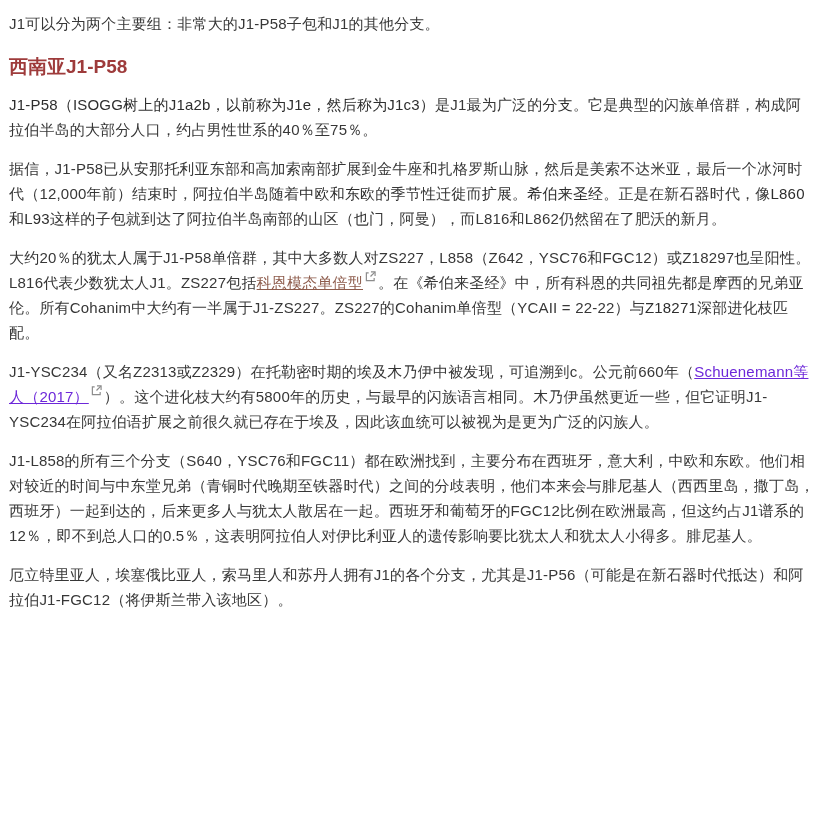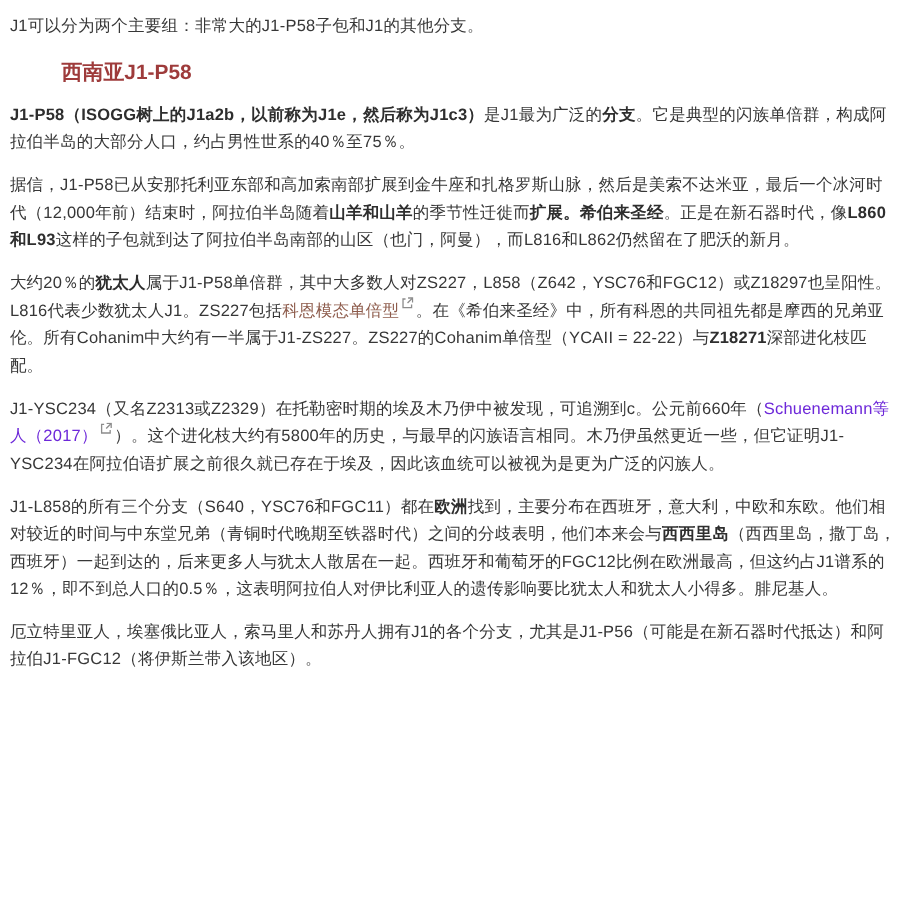--- a/index.html
+++ b/index.html
@@ -23,24 +23,25 @@
     line-height: 25px;
     letter-spacing: 0.2px;
   }
   h3.section-heading {
     margin: 19px 0 13px 0;
     font-size: 19px;
     line-height: 24px;
     font-weight: bold;
   }
   strong.b-run {
-    font-weight: bold;
+    font-weight: normal;
     color: #2e2e2e;
   }
   a.ext-link {
+    text-decoration: underline;
     cursor: pointer;
     text-align: center;
   }
   .ext-icon {
     display: inline-block;
     width: 11px;
     height: 11px;
     margin: 0 2px 0 2px;
     vertical-align: 6px;
   }
@@ -48,30 +49,30 @@
     display: block;
     width: 11px;
     height: 11px;
   }
 </style>
 </head>
 <body style="color: rgb(55, 55, 55); background: rgb(255, 255, 255);">
 
 <main>
   <p class="body-para" id="intro-para"><span>J1可以分为两个主要组：非常大的J1-P58子包和J1的其他分支。</span></p>
-  <h3 class="section-heading" style="color: rgb(158, 59, 59); margin-left: 47px;">西南亚J1-P58</h3>
+  <h3 class="section-heading" style="color: rgb(158, 59, 59);">西南亚J1-P58</h3>
   <div id="paragraphs">
       <p class="body-para"><strong class="b-run">J1-P58（ISOGG树上的J1a2b，以前称为J1e，然后称为J1c3）</strong><span>是J1最为广泛的</span><strong class="b-run">分支</strong><span>。它是典型的闪族单倍群，构成阿拉伯半岛的大部分人口，约占男性世系的40％至75％。</span></p>
-      <p class="body-para"><span>据信，J1-P58已从安那托利亚东部和高加索南部扩展到金牛座和扎格罗斯山脉，然后是美索不达米亚，最后一个冰河时代（12,000年前）结束时，阿拉伯半岛随着</span><strong class="b-run">山羊和山羊</strong><span>的季节性迁徙而</span><strong class="b-run">扩展。希伯来圣经</strong><span>。正是在新石器时代，像</span><strong class="b-run">L860和L93</strong><span>这样的子包就到达了阿拉伯半岛南部的山区（也门，阿曼），而L816和L862仍然留在了肥沃的新月。</span></p>
+      <p class="body-para"><span>据信，J1-P58已从安那托利亚东部和高加索南部扩展到金牛座和扎格罗斯山脉，然后是美索不达米亚，最后一个冰河时代（12,000年前）结束时，阿拉伯半岛随着</span><strong class="b-run">中欧和东欧</strong><span>的季节性迁徙而</span><strong class="b-run">扩展。希伯来圣经</strong><span>。正是在新石器时代，像</span><strong class="b-run">L860和L93</strong><span>这样的子包就到达了阿拉伯半岛南部的山区（也门，阿曼），而L816和L862仍然留在了肥沃的新月。</span></p>
       <p class="body-para"><span>大约20％的</span><strong class="b-run">犹太人</strong><span>属于J1-P58单倍群，其中大多数人对ZS227，L858（Z642，YSC76和FGC12）或Z18297也呈阳性。L816代表少数犹太人J1。ZS227包括</span><a class="ext-link" style="color: rgb(141, 91, 75);">科恩模态单倍型</a><span class="ext-icon"><svg viewBox="0 0 12 12">
             <path d="M4 2H1.5v8.5H10V7.5" fill="none" stroke="#8c8c8c" stroke-width="1.3"></path>
             <path d="M6.5 1h4.5v4.5" fill="none" stroke="#8c8c8c" stroke-width="1.3"></path>
             <path d="M10.7 1.3 6 6" fill="none" stroke="#8c8c8c" stroke-width="1.3"></path>
           </svg></span><span>。在《希伯来圣经》中，所有科恩的共同祖先都是摩西的兄弟亚伦。所有Cohanim中大约有一半属于J1-ZS227。ZS227的Cohanim单倍型（YCAII = 22-22）与</span><strong class="b-run">Z18271</strong><span>深部进化枝匹配。</span></p>
       <p class="body-para"><span>J1-YSC234（又名Z2313或Z2329）在托勒密时期的埃及木乃伊中被发现，可追溯到c。公元前660年（</span><a class="ext-link" style="color: #6d28d9;">Schuenemann等人（2017）</a><span class="ext-icon"><svg viewBox="0 0 12 12">
             <path d="M4 2H1.5v8.5H10V7.5" fill="none" stroke="#8c8c8c" stroke-width="1.3"></path>
             <path d="M6.5 1h4.5v4.5" fill="none" stroke="#8c8c8c" stroke-width="1.3"></path>
             <path d="M10.7 1.3 6 6" fill="none" stroke="#8c8c8c" stroke-width="1.3"></path>
           </svg></span><span>）。这个进化枝大约有5800年的历史，与最早的闪族语言相同。木乃伊虽然更近一些，但它证明J1-YSC234在阿拉伯语扩展之前很久就已存在于埃及，因此该血统可以被视为是更为广泛的闪族人。</span></p>
-      <p class="body-para"><span>J1-L858的所有三个分支（S640，YSC76和FGC11）都在</span><strong class="b-run">欧洲</strong><span>找到，主要分布在西班牙，意大利，中欧和东欧。他们相对较近的时间与中东堂兄弟（青铜时代晚期至铁器时代）之间的分歧表明，他们本来会与</span><strong class="b-run">西西里岛</strong><span>（西西里岛，撒丁岛，西班牙）一起到达的，后来更多人与犹太人散居在一起。西班牙和葡萄牙的FGC12比例在欧洲最高，但这约占J1谱系的12％，即不到总人口的0.5％，这表明阿拉伯人对伊比利亚人的遗传影响要比犹太人和犹太人小得多。腓尼基人。</span></p>
+      <p class="body-para"><span>J1-L858的所有三个分支（S640，YSC76和FGC11）都在</span><strong class="b-run">欧洲</strong><span>找到，主要分布在西班牙，意大利，中欧和东欧。他们相对较近的时间与中东堂兄弟（青铜时代晚期至铁器时代）之间的分歧表明，他们本来会与</span><strong class="b-run">腓尼基人</strong><span>（西西里岛，撒丁岛，西班牙）一起到达的，后来更多人与犹太人散居在一起。西班牙和葡萄牙的FGC12比例在欧洲最高，但这约占J1谱系的12％，即不到总人口的0.5％，这表明阿拉伯人对伊比利亚人的遗传影响要比犹太人和犹太人小得多。腓尼基人。</span></p>
       <p class="body-para"><span>厄立特里亚人，埃塞俄比亚人，索马里人和苏丹人拥有J1的各个分支，尤其是J1-P56（可能是在新石器时代抵达）和阿拉伯J1-FGC12（将伊斯兰带入该地区）。</span></p>
     </div>
 </main>
 
 </body></html>

